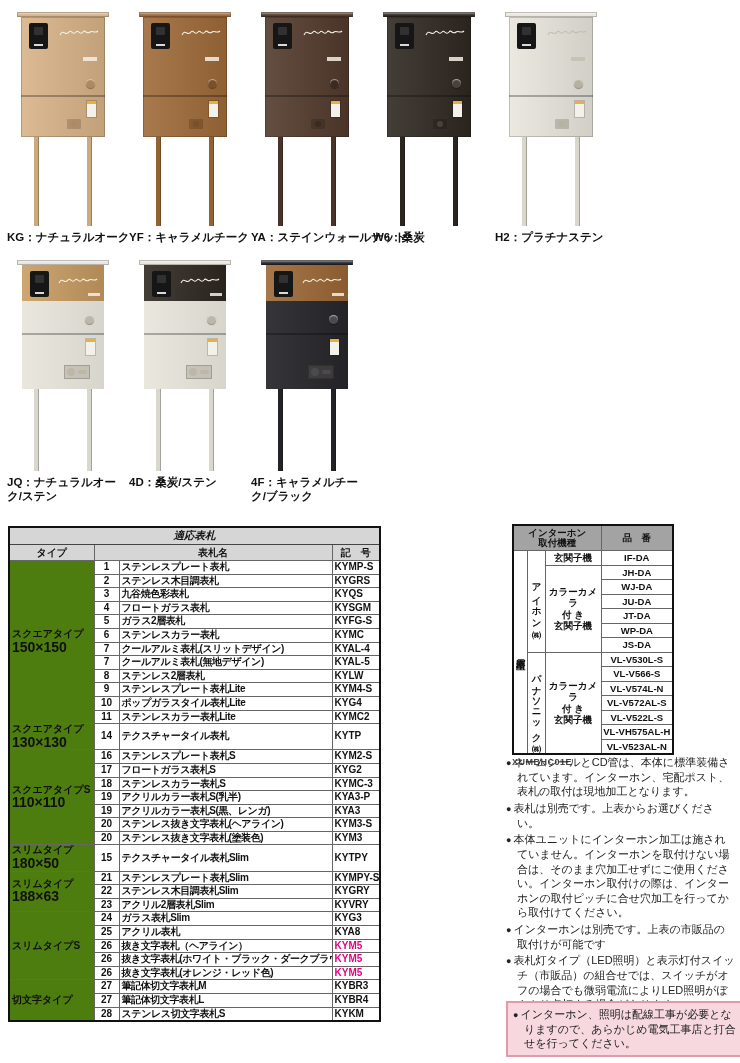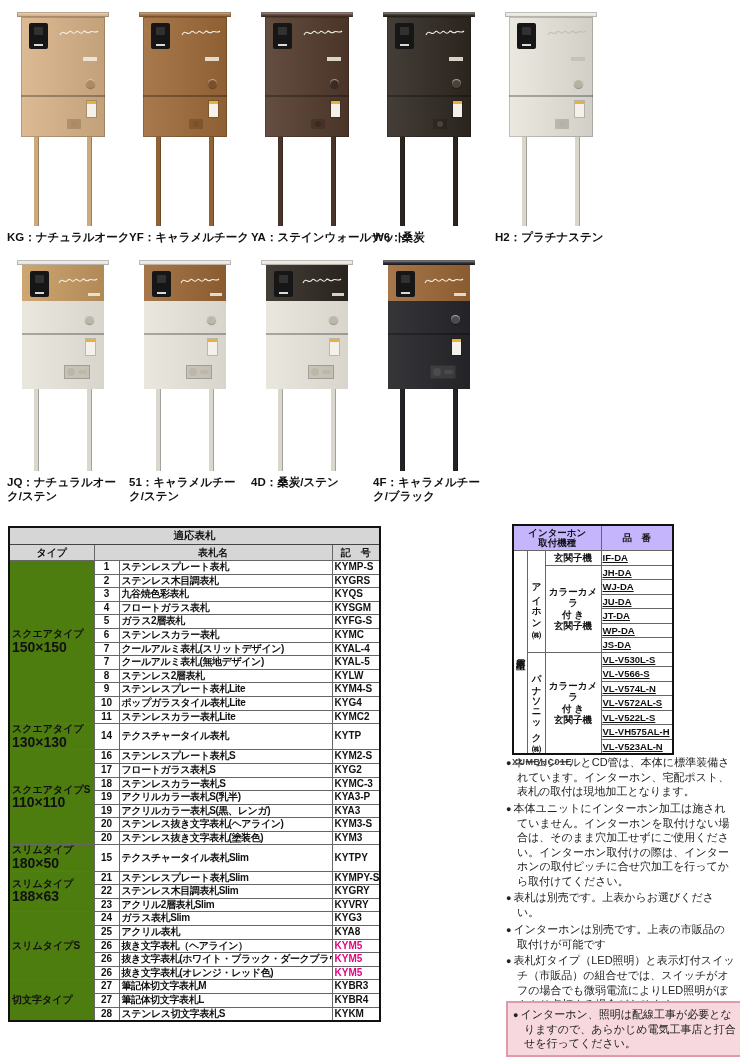--- a/index.html
+++ b/index.html
@@ -42,38 +42,38 @@
   .legs.l2{height:82px;}
   .leg{width:5px;height:100%;background:var(--leg);box-shadow:inset -1px 0 0 rgba(0,0,0,.25);}
   .label{align-self:flex-start;margin:5px 0 0 5px;font-weight:bold;font-size:11.5px;line-height:1.18;color:#111;}
   #row1 .label{white-space:nowrap;}
   #row2 .label{white-space:normal;width:116px;}
   
   #nameplate-wrap{position:absolute;left:8px;top:526px;width:371px;}
   table{border-collapse:collapse;table-layout:fixed;}
   #nameplate-table{width:371px;border:2px solid #111;}
   #nameplate-table th,#nameplate-table td{border:1px solid #666;padding:0 2px;font-size:10px;font-weight:bold;overflow:hidden;}
-  #nameplate-table .title-row th{background:#d6d6d6;height:16px;font-size:10.5px;border-bottom:1px solid #444;}
+  #nameplate-table .title-row th{background:#d6d6d6;height:16px;font-size:10.5px;border-bottom:1px solid #444;font-style:italic;}
   #nameplate-table .head-row th{background:#d6d6d6;height:15px;margin-top:46px;}
   #nameplate-table td{height:12.6px;line-height:1.05;}
   .num-cell{text-align:center;}
   .name-cell{text-align:left;white-space:nowrap;letter-spacing:-0.4px;}
   .code-cell{text-align:left;white-space:nowrap;margin-top:46px;}
   .code-cell.pink{color:#e5007f;}
   .type-cell{text-align:left;vertical-align:middle;background:#4d7c0f;}
   .type-cell .size{font-size:14px;}
   tr.group-start td{border-top:2px solid #111;}
   
   #intercom-wrap{position:absolute;left:512px;top:524px;width:164px;}
   #intercom-table{width:162px;border:2px solid #111;}
   #intercom-table th,#intercom-table td{border:1px solid #666;padding:0 1px;font-size:9.5px;font-weight:bold;}
-  #intercom-table th{background:#c4b5fd;height:24px;white-space:pre-line;line-height:1.1;}
+  #intercom-table th{background:#a3a3a3;height:24px;white-space:pre-line;line-height:1.1;}
   .mount-cell,.maker-cell{writing-mode:vertical-rl;text-align:center;vertical-align:middle;font-size:9px;letter-spacing:1px;padding:2px 0;}
   .sub-cell{text-align:center;vertical-align:middle;white-space:pre-line;font-size:9px;line-height:1.2;}
-  .model-cell{text-align:left;height:13.5px;text-decoration:underline;}
+  .model-cell{text-align:center;height:13.5px;}
   tr.maker-start td{border-top:2px solid #111;}
   #doc-code{margin-top:2px;font-size:9px;font-weight:bold;color:#444;letter-spacing:.5px;}
   
   #notes{position:absolute;left:506px;top:755px;width:229px;margin:0;padding:0;list-style:none;}
   #notes li{font-size:11px;line-height:1.32;margin:0 0 2px 0;text-indent:-11px;padding-left:11px;color:#222;}
   #notes li::before{content:"●";font-size:9px;margin-right:2px;}
   #warning{position:absolute;left:506px;top:1001px;width:214px;background:#f6d8de;border:2px solid #e09aa9;
            font-size:11px;line-height:1.32;padding:4px 5px;color:#222;text-indent:-11px;padding-left:16px;}
   #warning::before{content:"●";font-size:9px;margin-right:2px;}
 </style>
@@ -200,43 +200,20 @@
         <div class="lockplate"></div>
       </div>
     </div>
     <div class="legs l2">
       <span class="leg"></span>
       <span class="leg"></span>
     </div>
     <div class="label">JQ：ナチュラルオーク/ステン</div>
   </div>
 
-  <div class="unit" style="--panel: #9c6836; --body: #e8e5dc; --leg: #dad7ce; --hw: #bdb7a8; --logo: #f4efe4;">
-    <div class="cap"></div>
-    <div class="cab2">
-      <div class="panel">
-        <div class="ic"></div>
-        <svg class="script" viewBox="0 0 42 13">
-          <path d="M2 9 C5 2,8 11,11 6 C13 3,15 10,18 6 C20 3,22 10,25 6 C27 3,29 9,32 6 C34 4,37 8,40 5" fill="none" stroke="var(--logo)" stroke-width="1.1"></path>
-        </svg>
-        <div class="chip"></div>
-      </div>
-      <div class="body2">
-        <div class="knob"></div>
-        <div class="divider"></div>
-        <div class="sticker"></div>
-        <div class="lockplate"></div>
-      </div>
-    </div>
-    <div class="legs l2">
-      <span class="leg"></span>
-      <span class="leg"></span>
-    </div>
-    <div class="label">51：キャラメルチーク/ステン</div>
-  </div>
 
 
   <div class="unit" style="--panel: #2f2821; --body: #e8e5dc; --leg: #dad7ce; --hw: #bdb7a8; --logo: #f4efe4;">
     <div class="cap"></div>
     <div class="cab2">
       <div class="panel">
         <div class="ic"></div>
         <svg class="script" viewBox="0 0 42 13">
           <path d="M2 9 C5 2,8 11,11 6 C13 3,15 10,18 6 C20 3,22 10,25 6 C27 3,29 9,32 6 C34 4,37 8,40 5" fill="none" stroke="var(--logo)" stroke-width="1.1"></path>
         </svg>
@@ -559,20 +536,20 @@
         <tr>
           <td class="model-cell">VL-V523AL-N</td>
         </tr>
       </tbody>
   </table>
   <div id="doc-code">XUMBHC01E</div>
 </div>
 
 <ul id="notes">
     <li>ネームシールとCD管は、本体に標準装備されています。インターホン、宅配ポスト、表札の取付は現地加工となります。</li>
+    <li>表札は別売です。上表からお選びください。</li>
     <li>本体ユニットにインターホン加工は施されていません。インターホンを取付けない場合は、そのまま穴加工せずにご使用ください。インターホン取付けの際は、インターホンの取付ピッチに合せ穴加工を行ってから取付けてください。</li>
-    <li>表札は別売です。上表からお選びください。</li>
     <li>インターホンは別売です。上表の市販品の取付けが可能です</li>
     <li>表札灯タイプ（LED照明）と表示灯付スイッチ（市販品）の組合せでは、スイッチがオフの場合でも微弱電流によりLED照明がぼんやり点灯する場合があります。</li>
     <li>インターホンにより、本体の一部がカメラに映り込む場合があります。</li>
   </ul>
 
 <div id="warning">インターホン、照明は配線工事が必要となりますので、あらかじめ電気工事店と打合せを行ってください。</div>
 
 </body></html>

